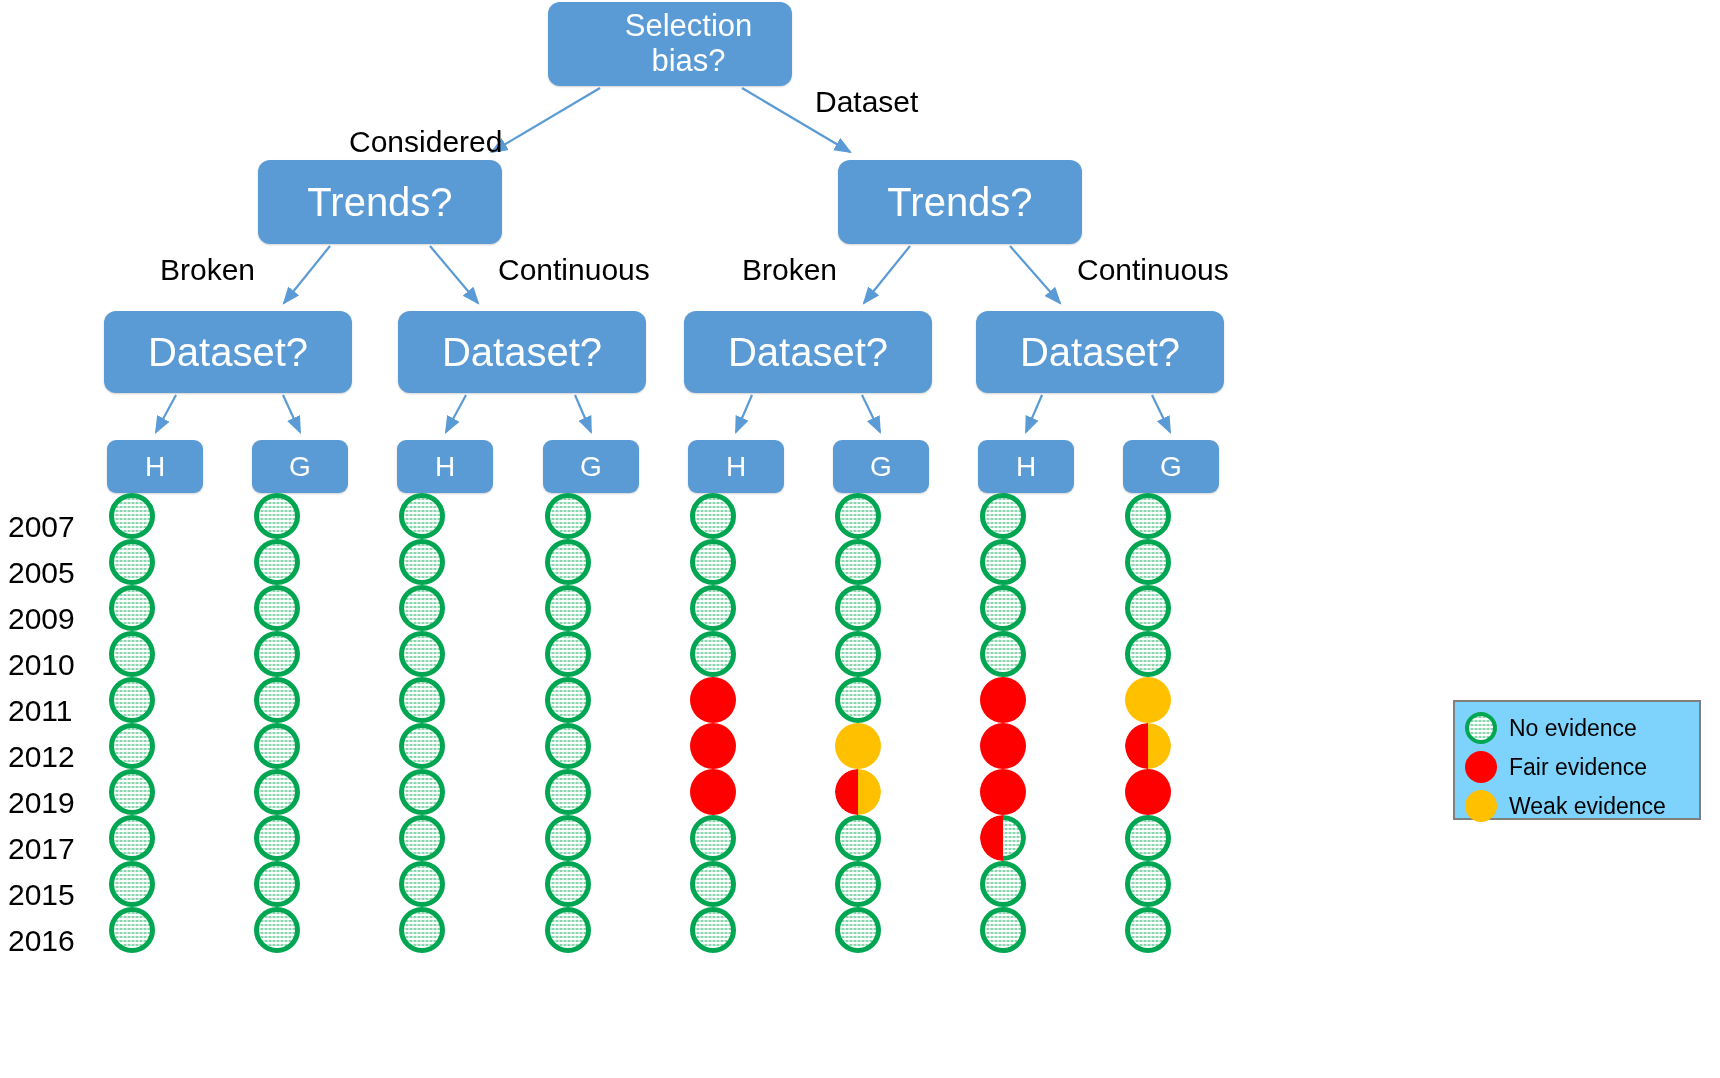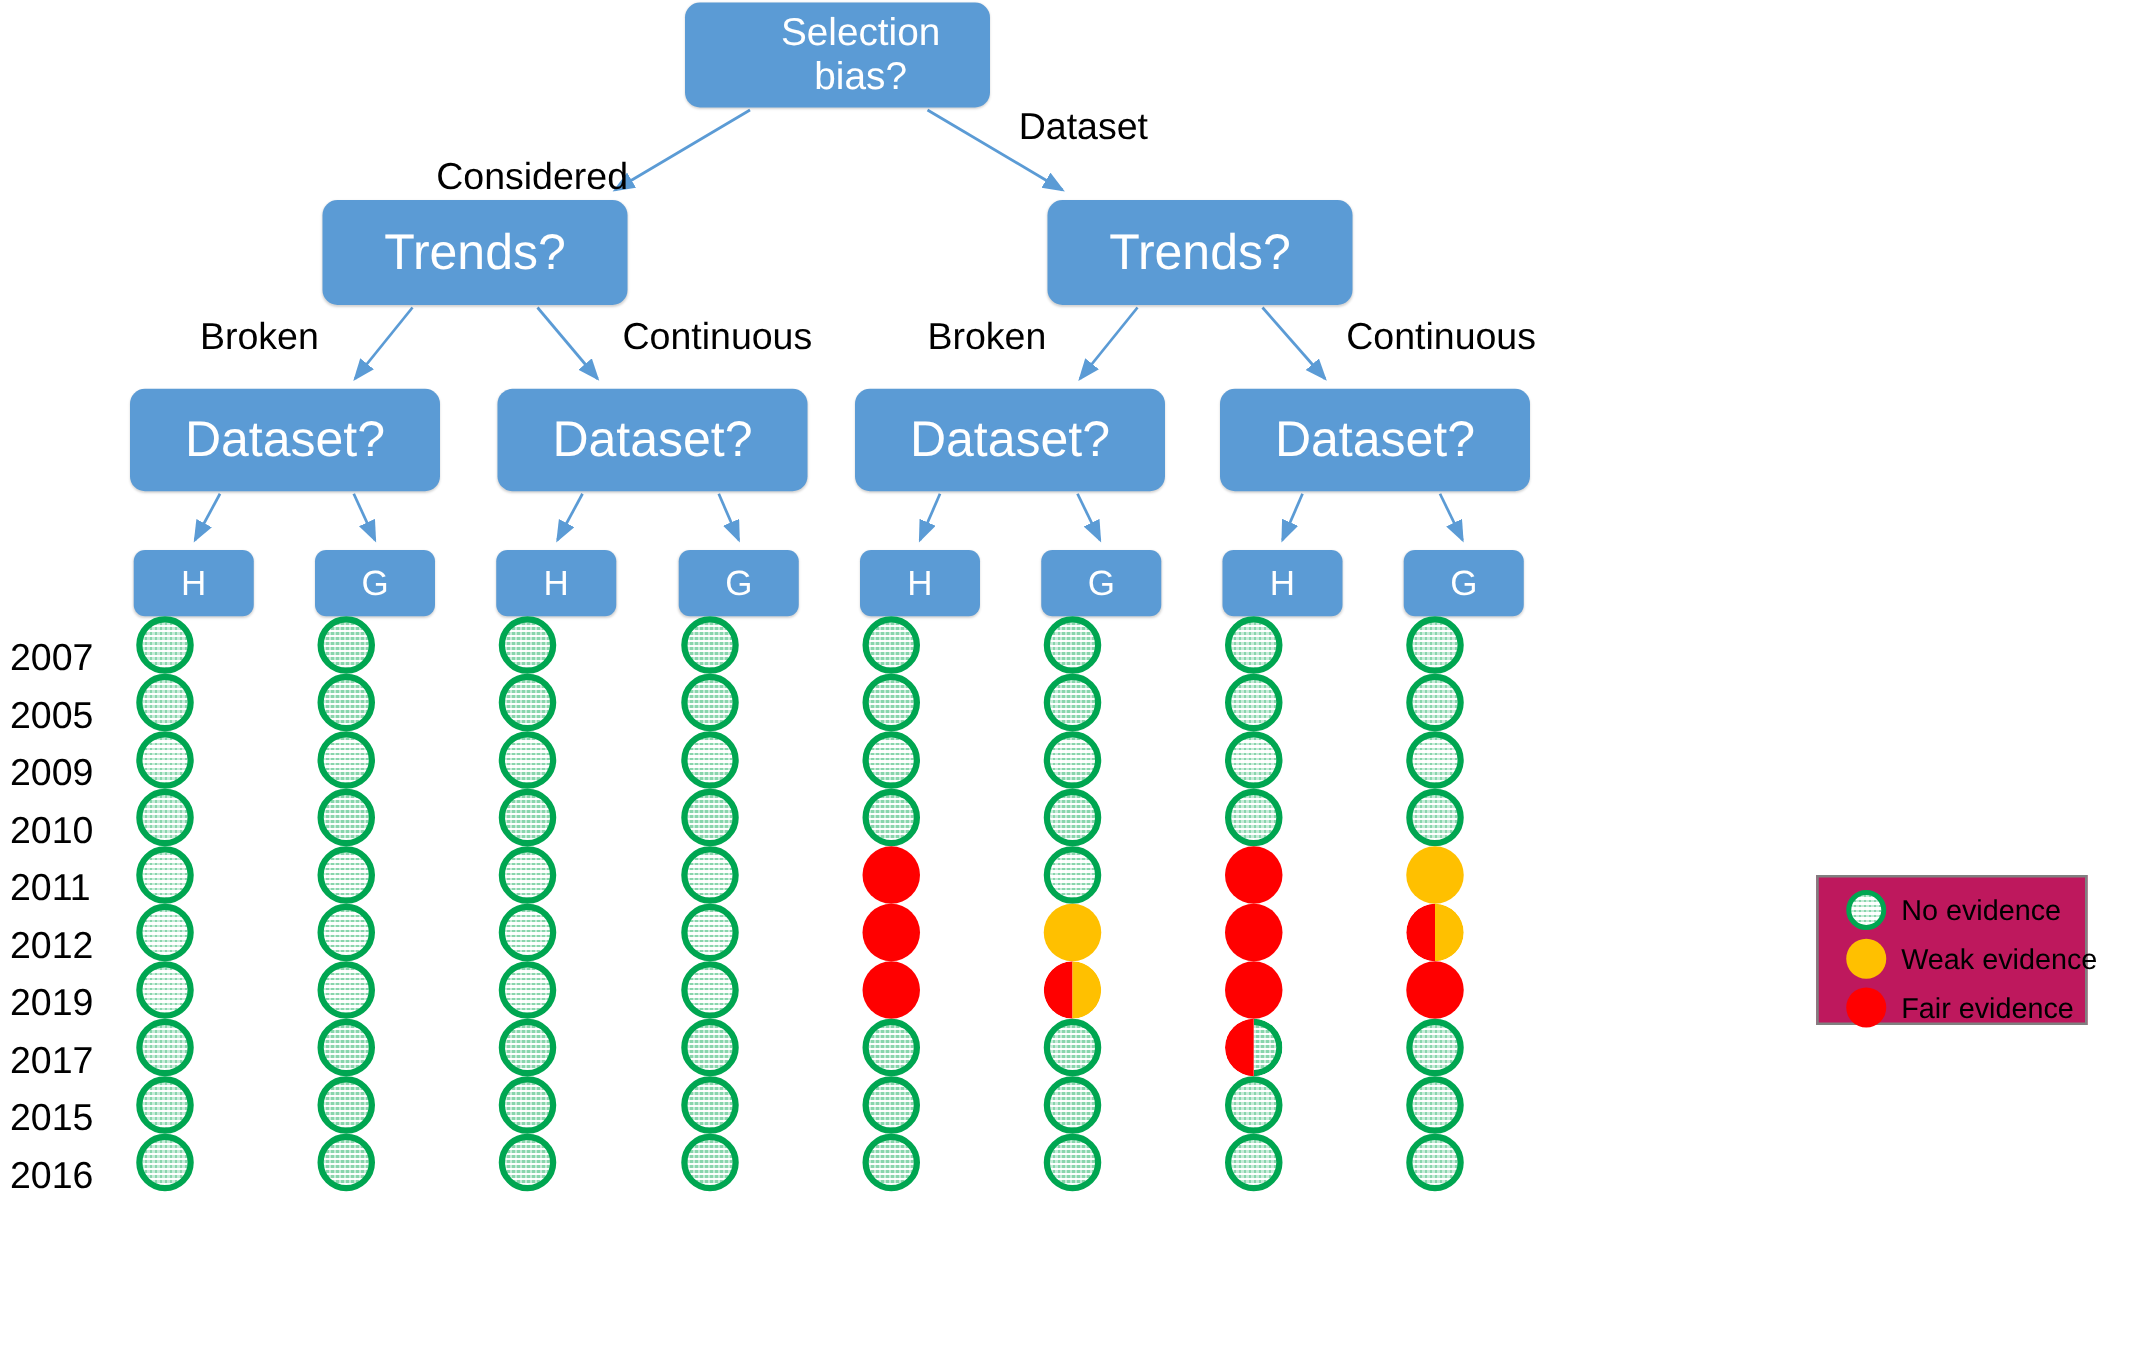--- a/index.html
+++ b/index.html
@@ -76,25 +76,25 @@
       repeating-linear-gradient(0deg, rgba(255,255,255,.95) 0 2px, rgba(0,166,81,.22) 2px 4px),
       repeating-linear-gradient(90deg, rgba(255,255,255,.95) 0 2px, rgba(0,166,81,.22) 2px 4px);
     border:5px solid #00a651;
   }
   .half.r.none{border-left:none;}
 
   
   #legend{
     position:absolute;
     left:1453px;top:700px;
-    width:217px;height:120px;
+    width:248px;height:120px;
     border:2px solid #808080;
-    background:#be185d;
+    background:#7dd3fc;
     box-sizing:border-box;
-    padding:8px 22px;
+    padding:8px 10px;
   }
   .legend-row{
     display:flex;align-items:center;
     height:36px;margin-bottom:3px;
   }
   .legend-swatch{
     width:32px;height:32px;border-radius:50%;
     flex:0 0 32px;margin-right:12px;box-sizing:border-box;
   }
   .legend-swatch.none{
@@ -298,22 +298,22 @@
       <div class="dot none" style="left: 980px; top: 907px;"></div>
       <div class="dot none" style="left: 1125px; top: 907px;"></div>
     </div>
 
   <div id="legend">
       <div class="legend-row">
         <div class="legend-swatch none"></div>
         <div class="legend-label">No evidence</div>
       </div>
       <div class="legend-row">
+        <div class="legend-swatch fair"></div>
+        <div class="legend-label">Fair evidence</div>
+      </div>
+      <div class="legend-row">
         <div class="legend-swatch weak"></div>
         <div class="legend-label">Weak evidence</div>
       </div>
-      <div class="legend-row">
-        <div class="legend-swatch fair"></div>
-        <div class="legend-label">Fair evidence</div>
-      </div>
     </div>
 
 </div>
 
 </body></html>

